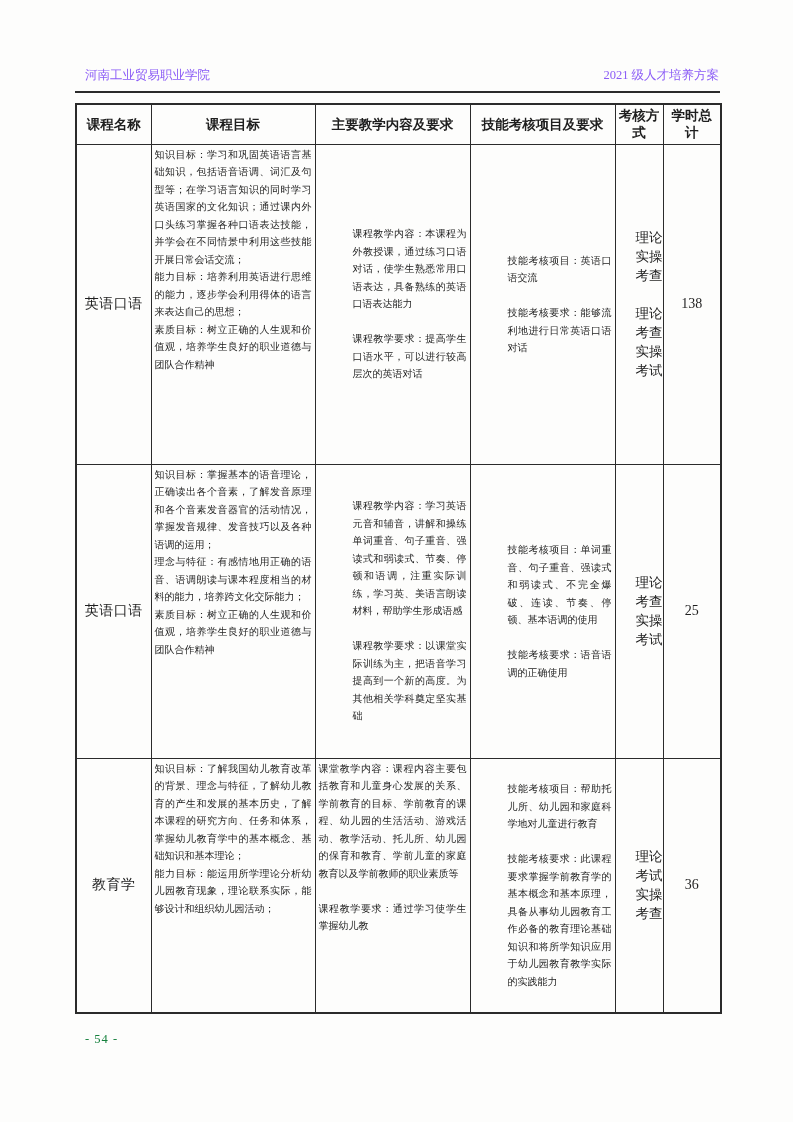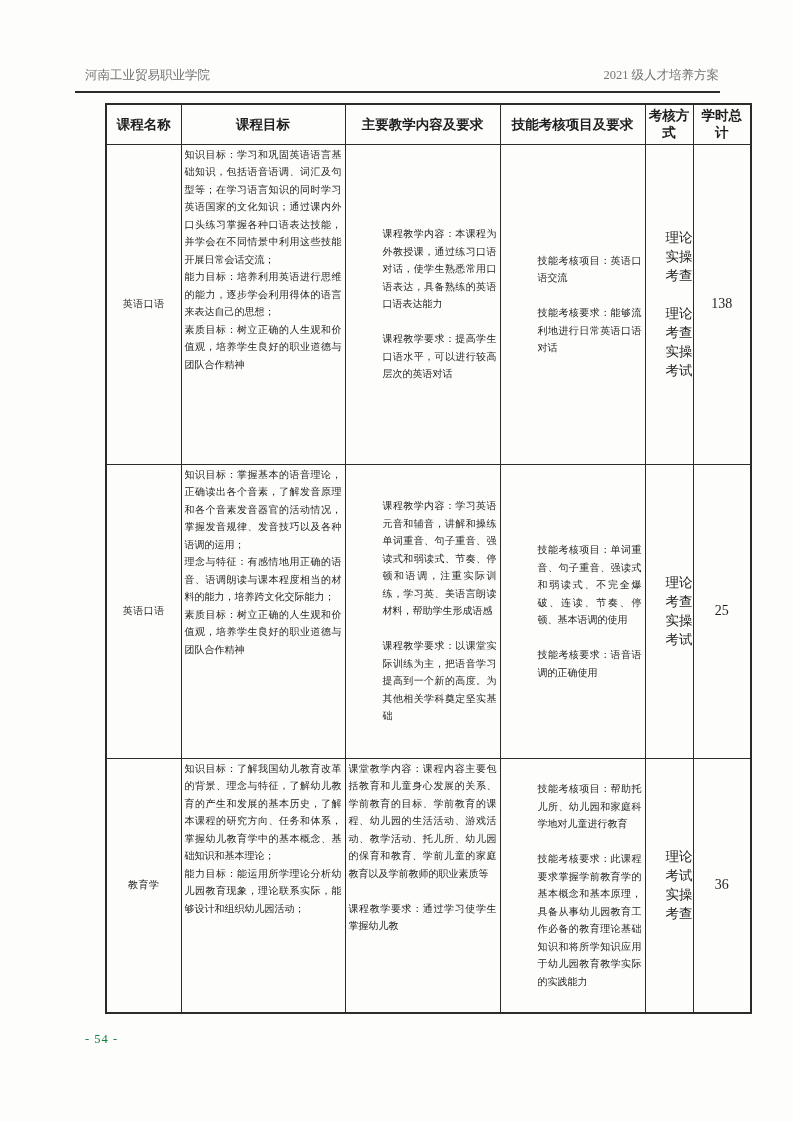--- a/index.html
+++ b/index.html
@@ -15,59 +15,58 @@
     overflow: hidden;
   }
   .page-header {
     position: absolute;
     top: 67px;
     left: 85px;
     width: 634px;
     display: flex;
     justify-content: space-between;
     font-size: 12.5px;
-    color: #737373;
+    color: #8b5cf6;
   }
   .header-rule {
     position: absolute;
     top: 91px;
     left: 75px;
     width: 645px;
     border-top: 2px solid #2b2b2b;
   }
   table.course-table {
     position: absolute;
     top: 103px;
     left: 75px;
     width: 645px;
     border-collapse: collapse;
     table-layout: fixed;
     border: 2px solid #2b2b2b;
-    margin-left: 30px;
   }
   .course-table th, .course-table td {
     border: 1px solid #2b2b2b;
     overflow: hidden;
   }
   .course-table th {
     font-size: 13.5px;
     font-weight: bold;
     text-align: center;
     vertical-align: middle;
     height: 40px;
     padding: 1px 2px;
     line-height: 17px;
   }
   tr.row-1 { height: 320px; }
   tr.row-2 { height: 294px; }
   tr.row-3 { height: 255px; }
   td.cell-course {
     text-align: center;
     vertical-align: middle;
-    font-size: 10px;
+    font-size: 14px;
     letter-spacing: 0.5px;
   }
   td.cell-text {
     font-size: 10px;
     line-height: 17.5px;
     padding: 1px 3px;
     vertical-align: top;
     text-align: justify;
     white-space: pre-wrap;
   }

